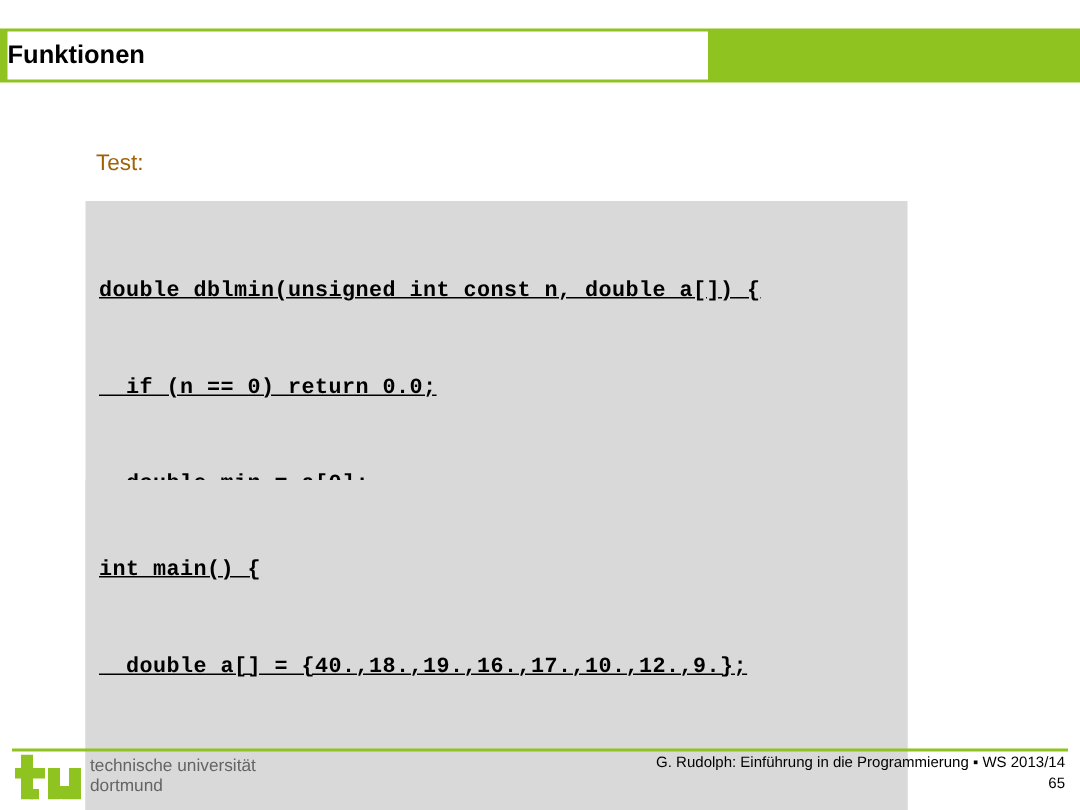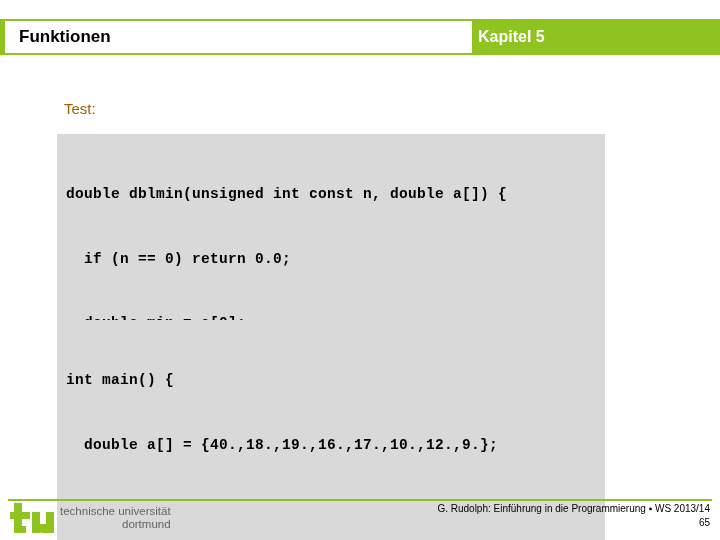--- a/index.html
+++ b/index.html
@@ -34,21 +34,21 @@
     height: 32px;
     background: #ffffff;
     display: flex;
     align-items: center;
     box-sizing: border-box;
   }
   #header-title {
     font-size: 17px;
     font-weight: bold;
     color: #000000;
-    padding-left: 14px;
+    padding-left: 0;
     letter-spacing: 0px;
     white-space: nowrap;
   }
   #header-chapter {
     position: absolute;
     left: 478px;
     top: 0;
     height: 36px;
     display: flex;
     align-items: center;
@@ -91,20 +91,21 @@
     letter-spacing: 0.3px;
   }
   #code-block-dblmin {
     top: 79px;
   }
   #code-block-main {
     top: 265px;
   }
   .code-line {
     white-space: pre;
+    text-decoration: underline;
   }
 
   
   #slide-footer {
     position: absolute;
     left: 0;
     top: 495px;
     width: 720px;
     height: 45px;
   }
@@ -129,21 +130,21 @@
     position: relative;
     flex: 0 0 auto;
   }
   #tu-wordmark {
     margin-left: 4px;
     line-height: 13px;
     font-size: 11.5px;
     color: #646464;
     white-space: nowrap;
   }
-  #tu-wordmark div { white-space: nowrap; text-align: right; }
+  #tu-wordmark div { white-space: nowrap; }
 
   #footer-credit {
     position: absolute;
     right: 10px;
     top: 7px;
     text-align: right;
     font-size: 10px;
     color: #000000;
     line-height: 14px;
     white-space: nowrap;
@@ -151,21 +152,20 @@
   #footer-pagenum {
   }
 </style>
 </head>
 <body>
 
 <div id="slide-header">
   <div id="header-title-box">
     <span id="header-title">Funktionen</span>
   </div>
-  <div id="header-chapter">Kapitel 5</div>
 </div>
 
 <div id="slide-body">
 
   <div id="test-label">Test:</div>
 
   <div class="code-block" id="code-block-dblmin">
     <div class="code-line">double dblmin(unsigned int const n, double a[]) {</div>
     <div class="code-line">  if (n == 0) return 0.0;</div>
     <div class="code-line">  double min = a[0];</div>

